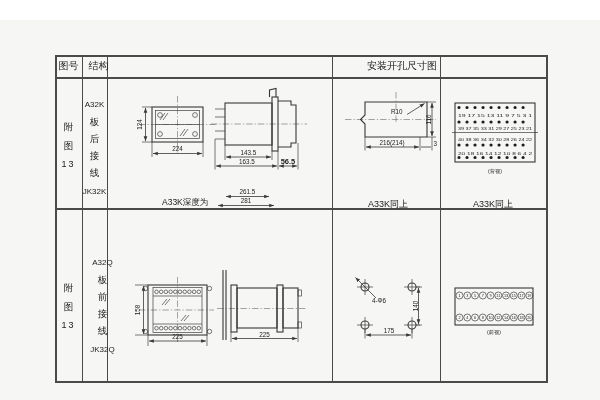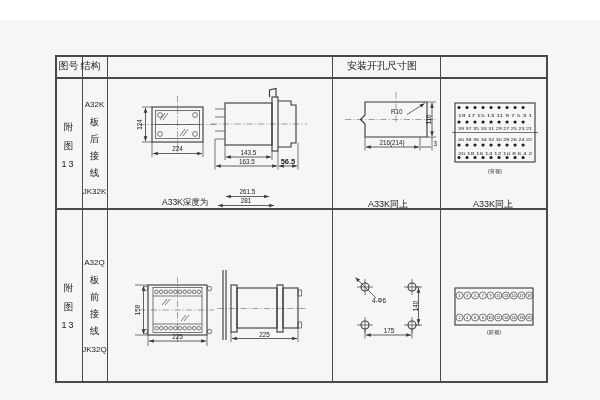--- a/index.html
+++ b/index.html
@@ -39,22 +39,22 @@
   <div class="tbl">
     <div class="vline" style="left:25px"></div>
     <div class="vline" style="left:50px"></div>
     <div class="vline" style="left:275px"></div>
     <div class="vline" style="left:383px"></div>
     <div class="hline" style="top:20px"></div>
     <div class="hline" style="top:151px"></div>
   </div>
 
   <div class="hcell" style="left:55px;width:27px">图号</div>
-  <div class="hcell" style="left:78px;width:25px">结构</div>
-  <div class="hcell" style="left:328px;width:108px">安装开孔尺寸图</div>
+  <div class="hcell" style="left:86px;width:25px">结构</div>
+  <div class="hcell" style="left:348px;width:108px">安装开孔尺寸图</div>
 
   <div class="figcell" style="left:55px;top:57px;height:151px;padding-bottom:16px">
     <span>附</span>
     <span>图</span>
     <span class="num">13</span>
   </div>
   <div class="structcell" style="left:82px;top:57px;height:151px;padding-bottom:10px">
     <span class="model">A32K</span>
     <span>板</span>
     <span>后</span>
@@ -151,21 +151,21 @@
     </g>
     <text class="tcap" x="55" y="95.5" text-anchor="middle">(背视)</text>
     <text class="note" x="53" y="130" text-anchor="middle">A33K同上</text>
   </svg>
 
   <div class="figcell" style="left:55px;top:208px;height:155px">
     <span>附</span>
     <span>图</span>
     <span class="num">13</span>
   </div>
-  <div class="structcell" style="left:82px;top:208px;height:155px;">
+  <div class="structcell" style="left:90px;top:208px;height:155px;">
     <span class="model">A32Q</span>
     <span>板</span>
     <span>前</span>
     <span>接</span>
     <span>线</span>
     <span class="model">JK32Q</span>
   </div>
 
   <svg class="draw" style="left:107px;top:210px" width="225" height="153" viewBox="0 0 225 153">
     <g>

